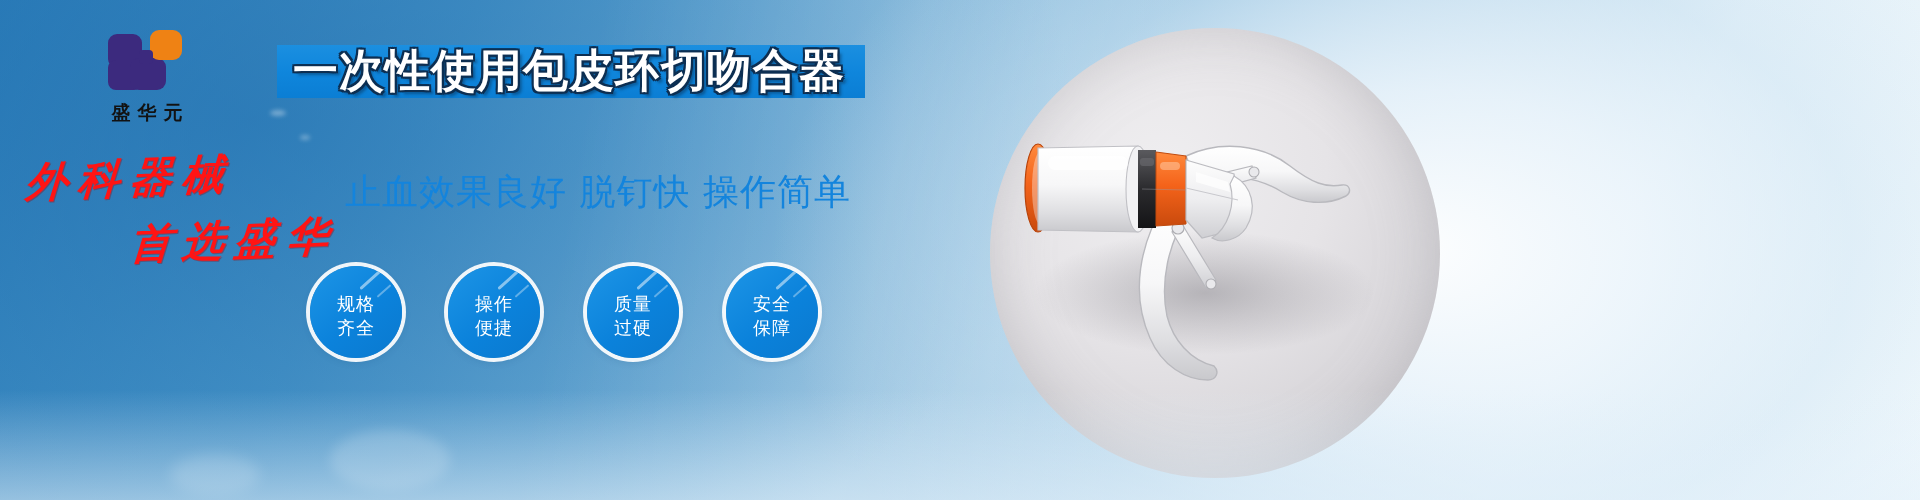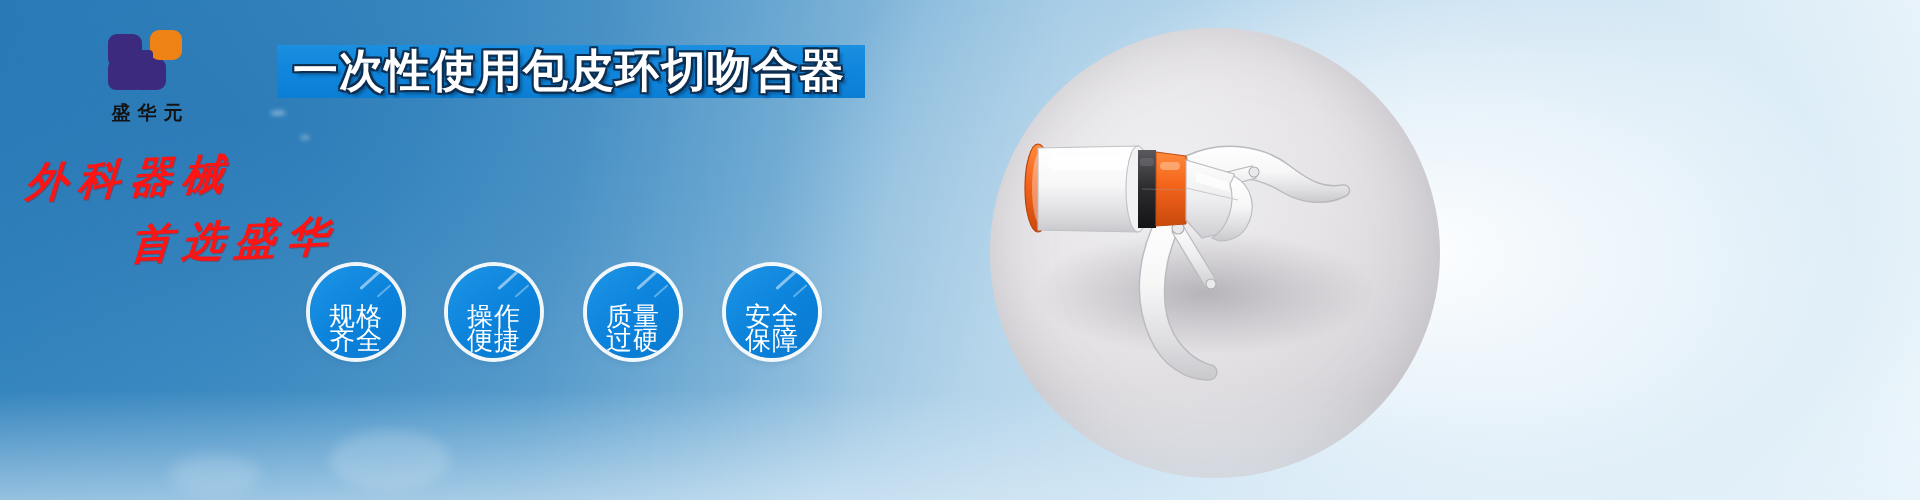--- a/index.html
+++ b/index.html
@@ -86,23 +86,23 @@
   }
   .circle .gloss{
     position:absolute;right:12px;top:10px;width:34px;height:3px;
     background:rgba(255,255,255,.5);transform:rotate(-42deg);border-radius:2px;
   }
   .circle .gloss2{
     position:absolute;right:9px;top:24px;width:18px;height:2px;
     background:rgba(255,255,255,.35);transform:rotate(-42deg);border-radius:2px;
   }
   .circle .ctext{
-    position:absolute;left:0;top:16px;width:92px;height:92px;
+    position:absolute;left:0;top:4px;width:92px;height:92px;
     display:flex;flex-direction:column;align-items:center;justify-content:center;
-    color:#ffffff;font-size:26px;line-height:24px;letter-spacing:1px;
+    color:#ffffff;font-size:18px;line-height:24px;letter-spacing:1px;
     font-family:"DejaVu Sans","Liberation Sans",sans-serif;
   }
   .c0{left:0px;} .c1{left:138px;} .c2{left:277px;} .c3{left:416px;text-decoration:underline;}
 
   
   .photo{
     position:absolute;left:990px;top:28px;width:450px;height:450px;border-radius:50%;
     background:
       radial-gradient(circle at 38% 32%, #efeef0 0%, #e6e4e7 40%, #d6d4d8 72%, #c8c5ca 100%);
     overflow:hidden;
@@ -140,20 +140,21 @@
   </div>
 
   <div class="title-bar"></div>
   <div class="title-text">一次性使用包皮环切吻合器</div>
 
   <div class="callig">
     <span class="l1">外科器械</span>
     <span class="l2">首选盛华</span>
   </div>
 
+  <div class="slogan">止血效果良好 脱钉快 操作简单</div>
 
   <div class="circles">
     <div class="circle c0">
       <div class="gloss"></div>
       <div class="gloss2"></div>
       <div class="ctext">
         <div>规格</div>
         <div>齐全</div>
       </div>
     </div>

